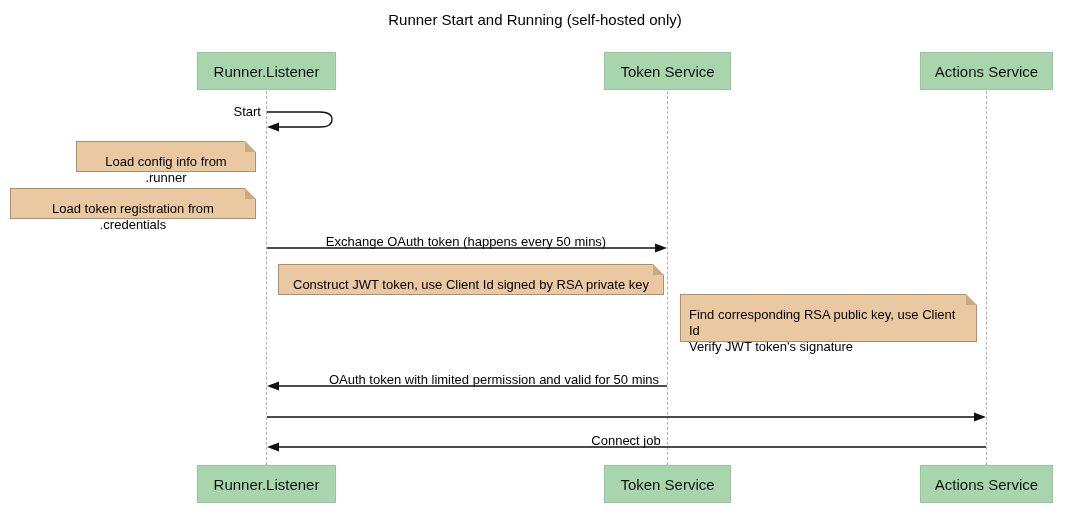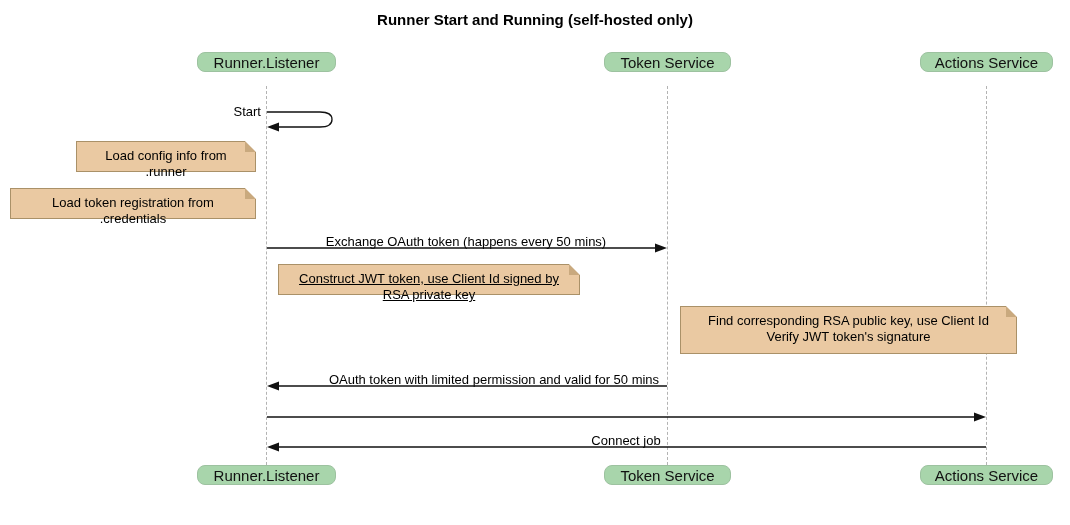--- a/index.html
+++ b/index.html
@@ -3,26 +3,26 @@
 <meta charset="utf-8">
 <style>
   * { margin:0; padding:0; box-sizing:border-box; }
   body { background:#ffffff; font-family:"Liberation Sans", sans-serif; }
   .diagram {
     position:relative; width:1070px; height:525px; background:#ffffff; overflow:hidden;
     color:#111;
   }
   .title {
     position:absolute; top:11px; left:0; width:100%;
-    text-align:center; font-size:15px; font-weight:bold; color:#000;
+    text-align:center; font-size:15px; font-weight:normal; color:#000;
   }
   .participant {
-    position:absolute; height:20px;
+    position:absolute; height:38px;
     background:var(--participant-fill); border:1px solid var(--participant-border);
-    border-radius:8px;
+    border-radius:0;
     display:flex; align-items:center; justify-content:center;
     font-size:15px; color:#111;
   }
   .p-runner-top   { left:197px; top:52px;  width:139px; }
   .p-token-top    { left:604px; top:52px;  width:127px; }
   .p-actions-top  { left:920px; top:52px;  width:133px; }
   .p-runner-bot   { left:197px; top:465px; width:139px; }
   .p-token-bot    { left:604px; top:465px; width:127px; }
   .p-actions-bot  { left:920px; top:465px; width:133px; }
   .lifeline {
@@ -37,31 +37,31 @@
     transform:translateX(-50%);
   }
   .msg-start { position:absolute; font-size:13px; top:104px; left:160px; width:101px; text-align:right; color:#000; }
   .m-exchange { left:466px; top:234px; }
   .m-oauth    { left:494px; top:372px; }
   .m-connect  { left:626px; top:403px; }
   .m-workflow { left:626px; top:433px; }
   .note {
     position:absolute; background:var(--note-fill); border:1px solid var(--note-border);
     font-size:13px; color:#000; line-height:16px;
-    padding:6px 8px; text-align:center;
+    padding:12px 8px; text-align:center;
   }
   .note-fold {
     position:absolute; top:-1px; right:-1px; width:0; height:0;
     border-style:solid; border-width:0 11px 11px 0;
     border-color:#ffffff #ffffff var(--note-fold) var(--note-fold);
   }
   .n-config   { left:76px;  top:141px; width:180px; height:31px; }
   .n-cred     { left:10px;  top:188px; width:246px; height:31px; }
-  .n-jwt      { left:278px; top:264px; width:302px; height:31px;text-decoration:underline; }
-  .n-rsa      { left:680px; top:306px; width:337px; height:48px; text-align:center; }
+  .n-jwt      { left:278px; top:264px; width:386px; height:31px; }
+  .n-rsa      { left:680px; top:294px; width:297px; height:48px; text-align:left; }
   .arrows { position:absolute; left:0; top:0; }
   .arrows path { stroke:var(--arrow); fill:none; stroke-width:1.3px; }
   .arrows path.head { fill:var(--arrow); stroke:none; }
 </style>
 </head>
 <body>
 
 <div class="diagram">
 
   <div class="title">Runner Start and Running (self-hosted only)</div>

